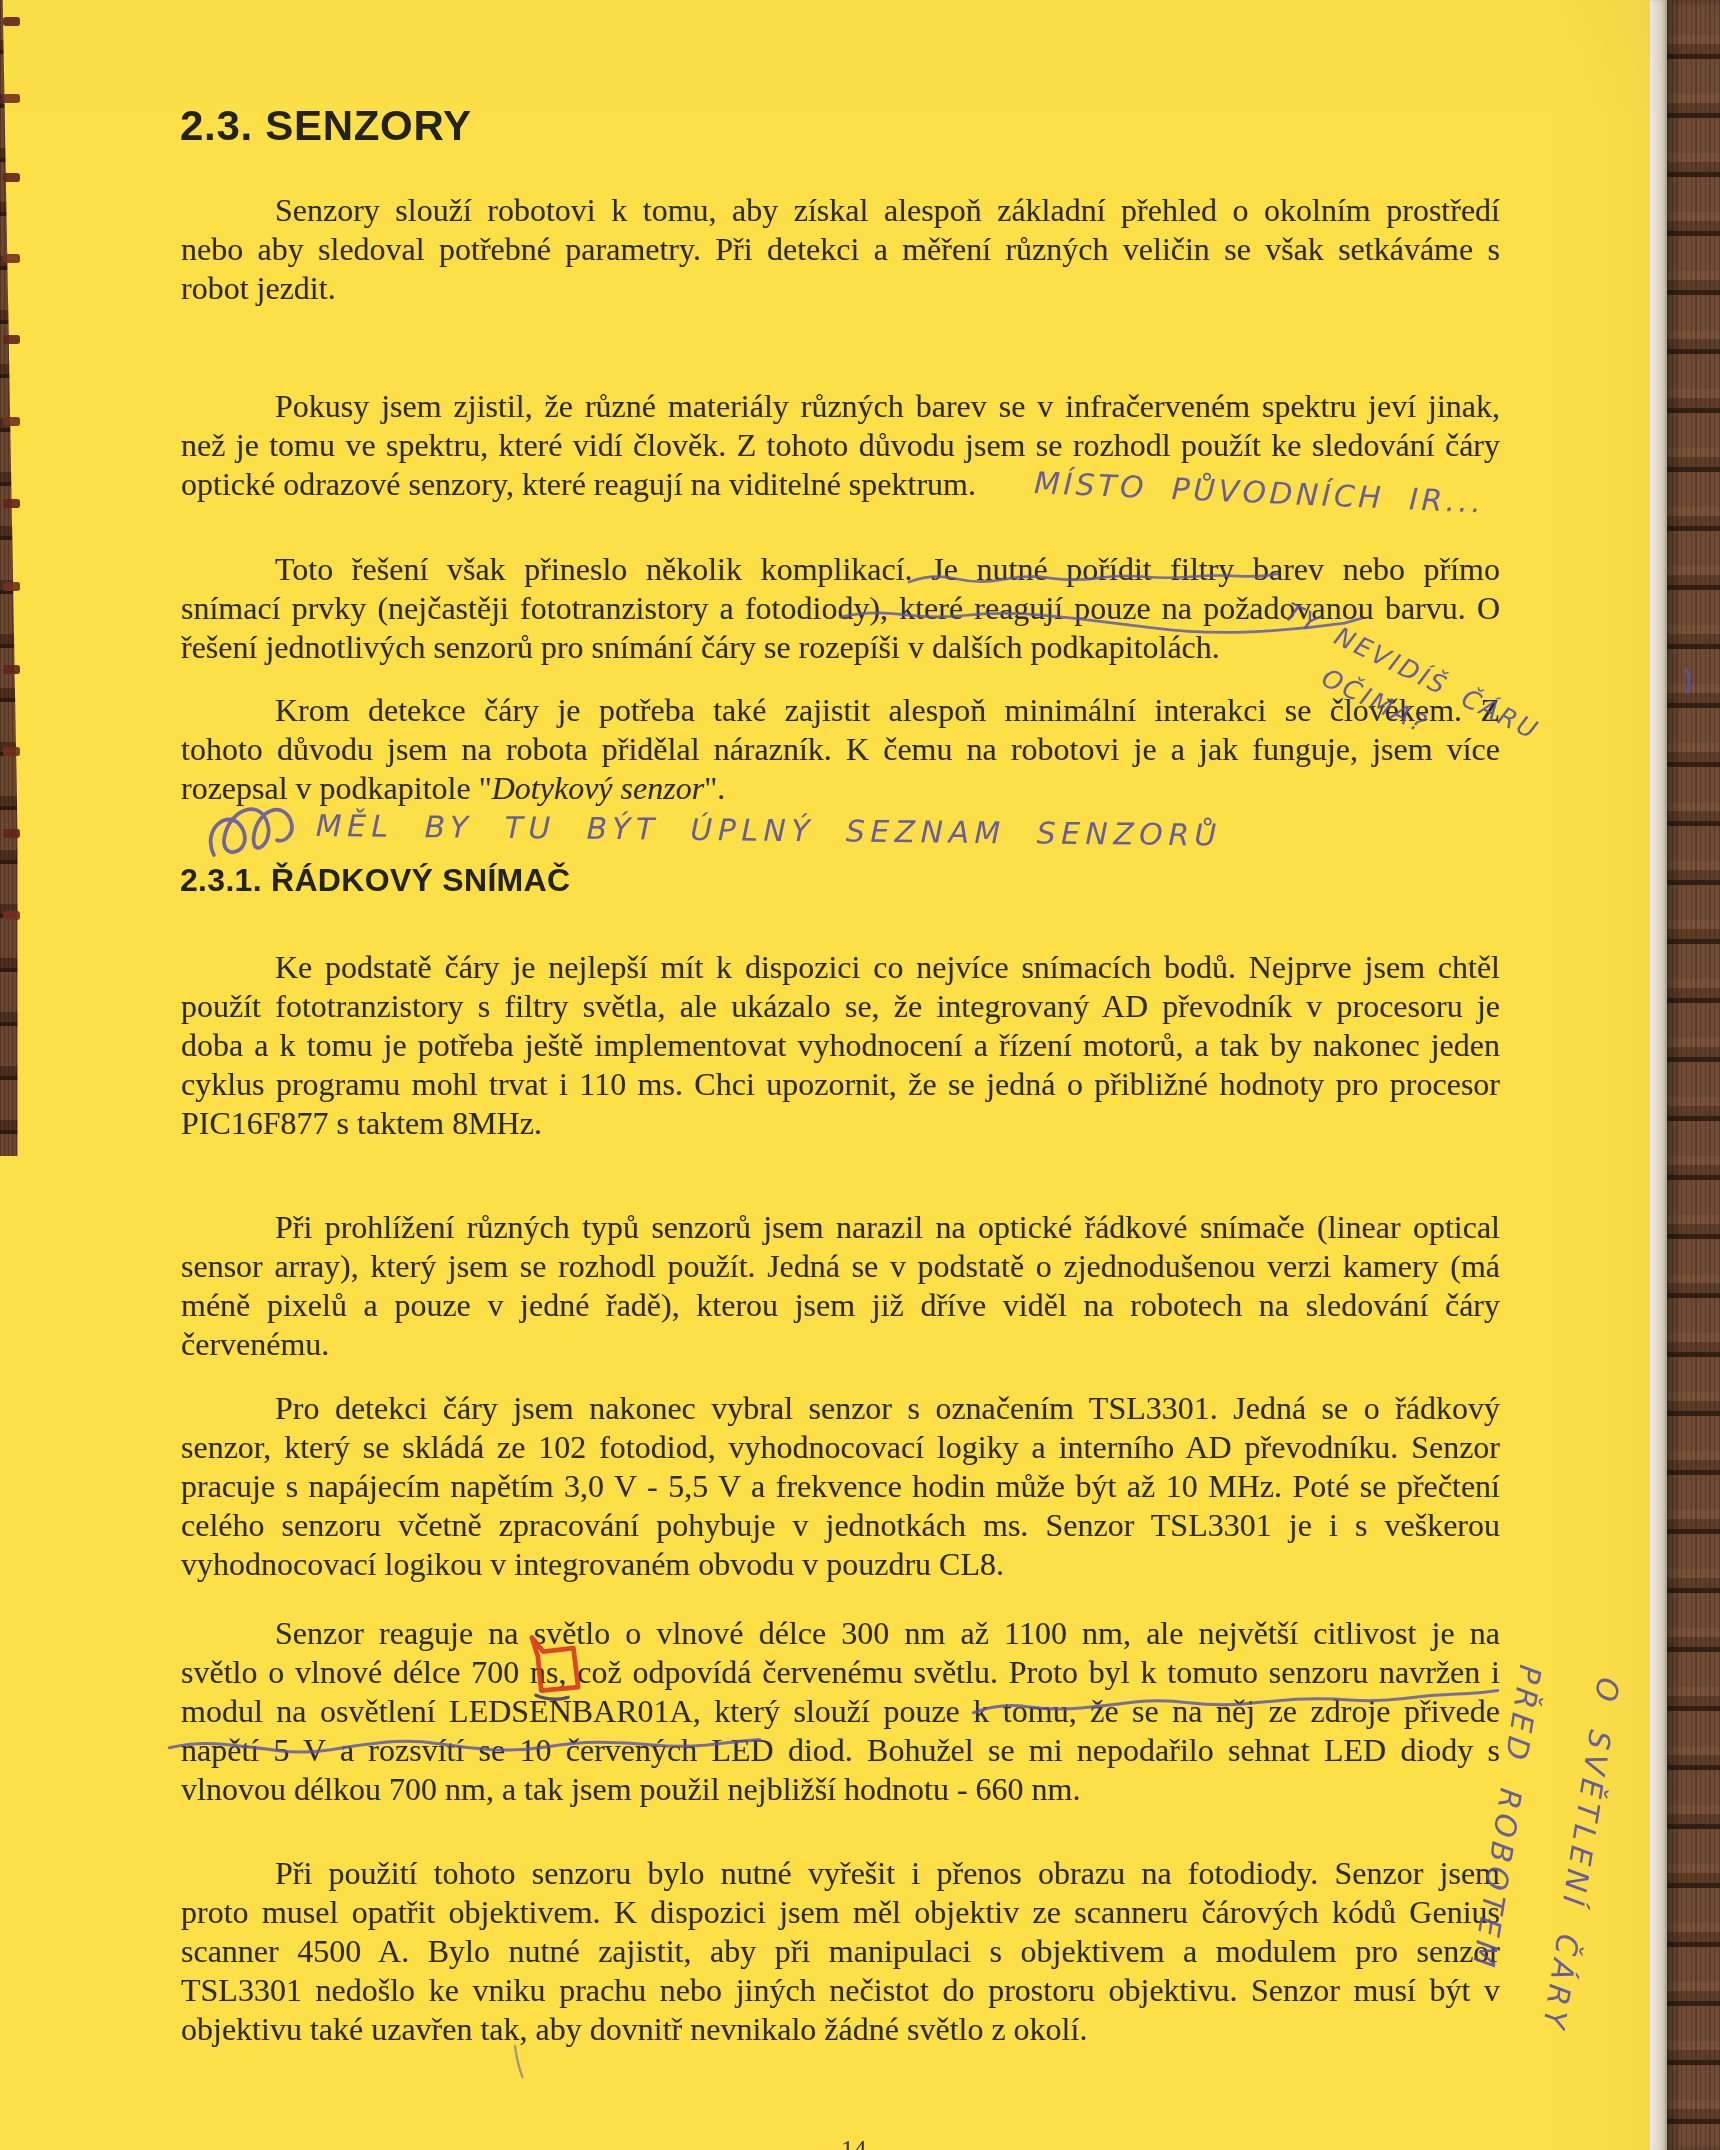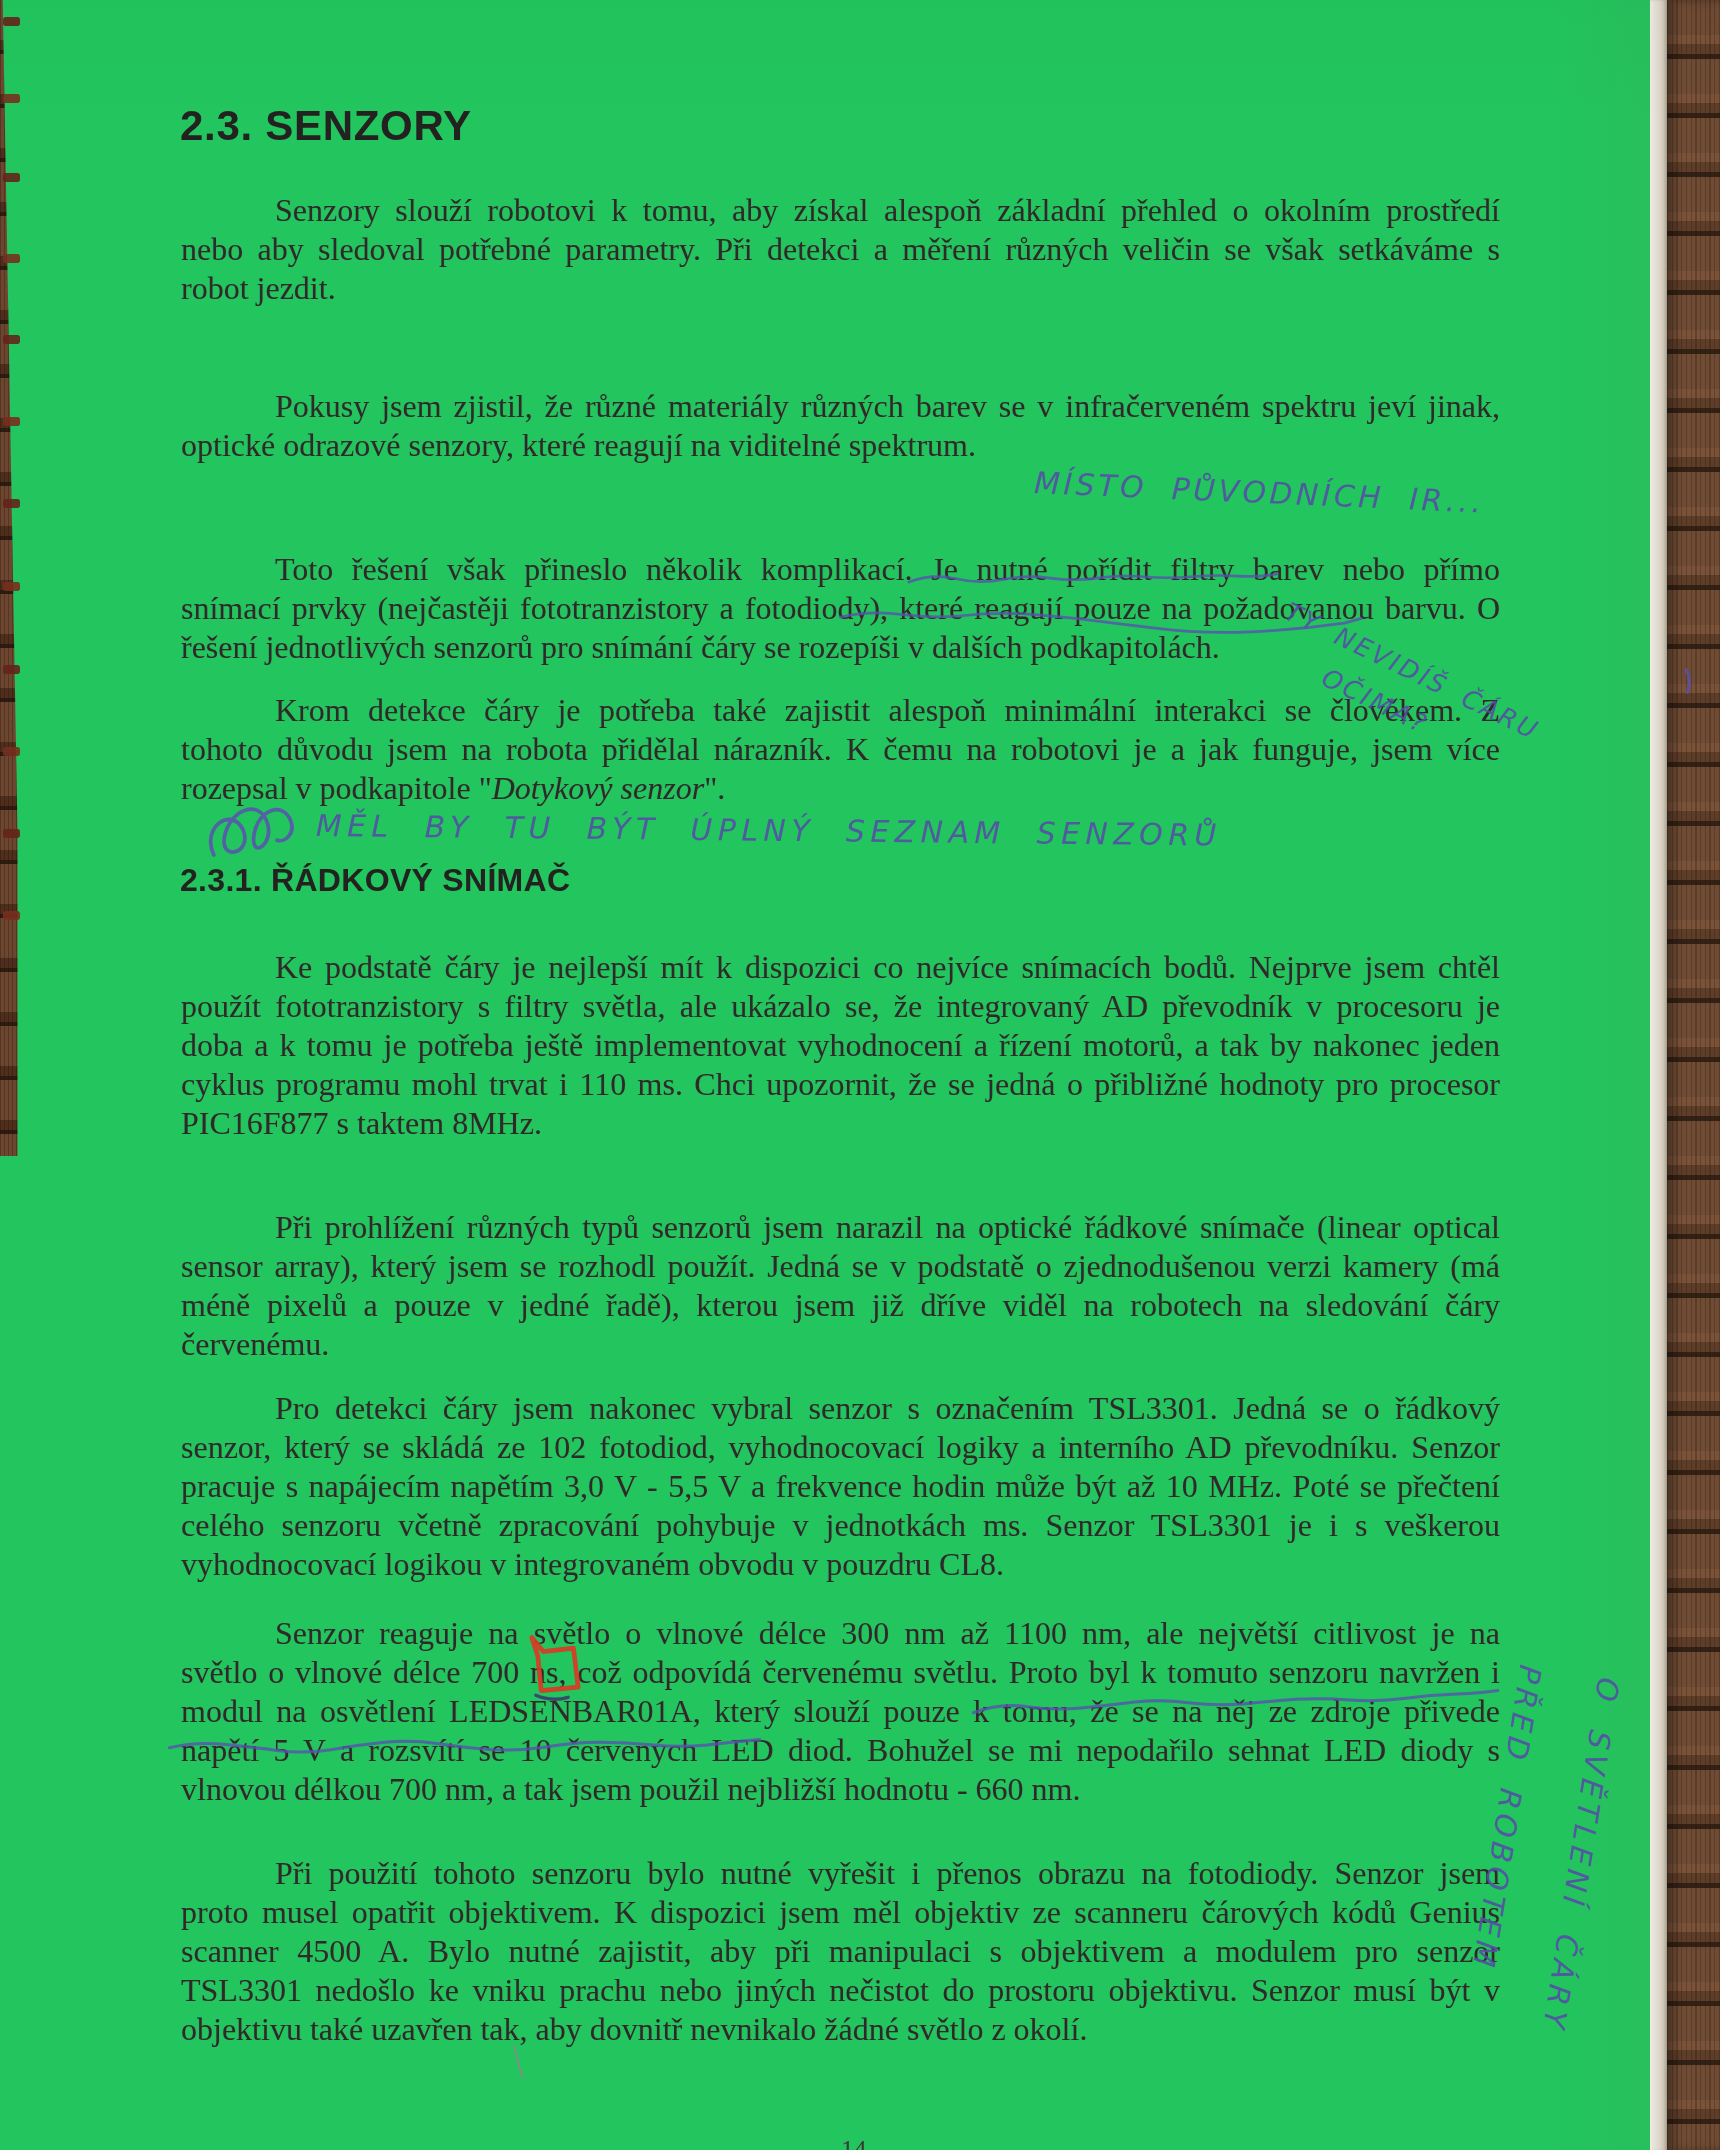--- a/index.html
+++ b/index.html
@@ -1,17 +1,17 @@
 <!DOCTYPE html>
 <html style="font-size:10.8px"><head>
 <meta charset="utf-8">
 <style>
   html,body{margin:0;padding:0;}
   body{width:1721px;height:2151px;background:#e9e6de;font-family:"Liberation Serif","DejaVu Serif",serif;}
-  .scan{position:relative;width:1721px;height:2151px;background:#22c55e;overflow:hidden;}
+  .scan{position:relative;width:1721px;height:2151px;background:#fde047;overflow:hidden;}
   .paper-shade{position:absolute;inset:0;pointer-events:none;
     background:linear-gradient(90deg,rgba(0,0,0,0) 0%,rgba(0,0,0,0) 90%,rgba(120,100,70,.07) 97%),
                linear-gradient(180deg,rgba(0,0,0,.015),rgba(0,0,0,0) 6%);}
   
   .wood-right{position:absolute;top:0;right:0;width:54px;height:2151px;
     background:
       repeating-linear-gradient(90deg, rgba(30,14,6,.28) 0 1.3px, rgba(0,0,0,0) 1.3px 4.7px),
       repeating-linear-gradient(180deg, #6f4a33 0 35px, #7a5138 35px 44px, #5d3b27 44px 54px, #2e1c11 54px 59px);
     box-shadow:inset 6.7px 0 9.4px rgba(0,0,0,.38);}
   .page-edge{position:absolute;top:0;right:54px;width:17.5px;height:2151px;
@@ -72,20 +72,21 @@
   <div class="h2">2.3.1. ŘÁDKOVÝ SNÍMAČ</div>
 
   <div class="para" style="top:191px">
     <div class="ln j ind">Senzory slouží robotovi k tomu, aby získal alespoň základní přehled o okolním prostředí</div>
     <div class="ln j">nebo aby sledoval potřebné parametry. Při detekci a měření různých veličin se však setkáváme s</div>
     <div class="ln">robot jezdit.</div>
   </div>
 
   <div class="para" style="top:387px">
     <div class="ln j ind">Pokusy jsem zjistil, že různé materiály různých barev se v infračerveném spektru jeví jinak,</div>
+    <div class="ln j">než je tomu ve spektru, které vidí člověk. Z tohoto důvodu jsem se rozhodl použít ke sledování čáry</div>
     <div class="ln">optické odrazové senzory, které reagují na viditelné spektrum.</div>
   </div>
 
   <div class="para" style="top:550px">
     <div class="ln j ind">Toto řešení však přineslo několik komplikací. Je nutné pořídit filtry barev nebo přímo</div>
     <div class="ln j">snímací prvky (nejčastěji fototranzistory a fotodiody), které reagují pouze na požadovanou barvu. O</div>
     <div class="ln">řešení jednotlivých senzorů pro snímání čáry se rozepíši v dalších podkapitolách.</div>
   </div>
 
   <div class="para" style="top:691px">

